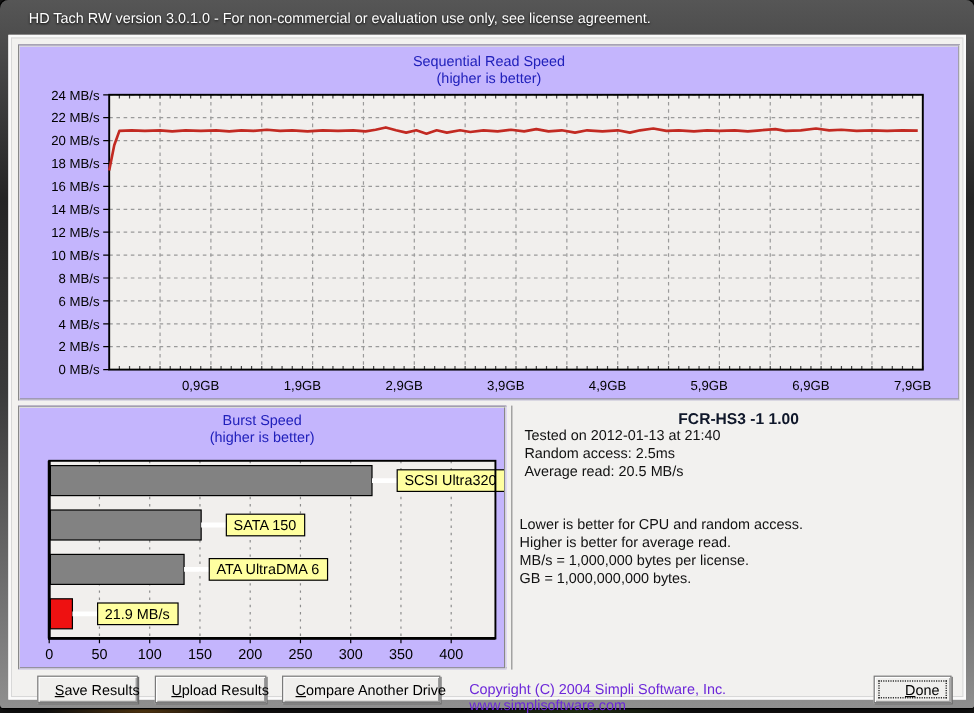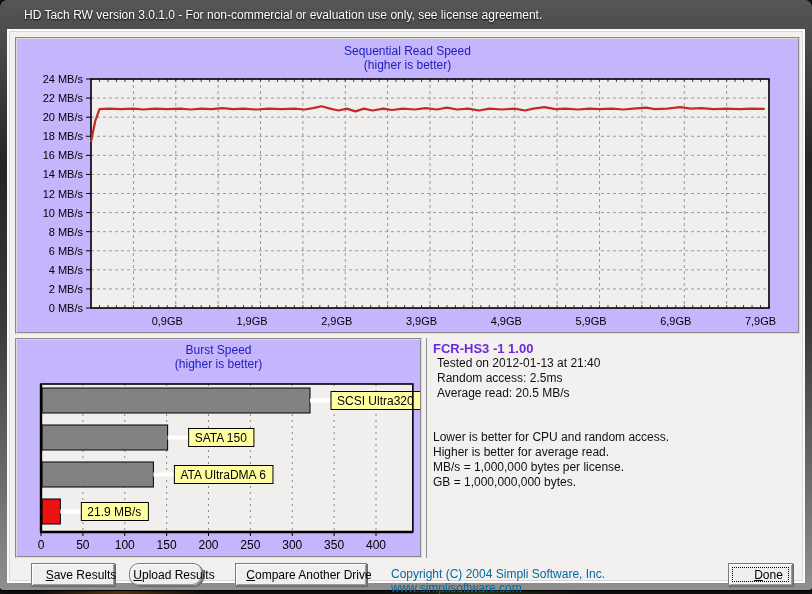--- a/index.html
+++ b/index.html
@@ -39,40 +39,40 @@
   .chart-subtitle { text-align:center; color:#2020bb; font-size:12px; }
   #burstbox .chart-title { margin-top:3px; }
   svg { position:absolute; left:0; top:0; }
   #seq-svg   { top:0; width:781px; height:293px; }
   #burst-svg { top:34px; width:403px; height:182px; }
   .infopanel {
     position:absolute; left:417px; top:307px; width:372px; height:220px;
     border-left:1px solid #8f8f8f; padding:3px 0 0 6px;
     font-size:12px; color:#111; line-height:15px;
   }
-  .drive-title { color:#6d28d9; font-weight:bold; font-size:13px; }
+  .drive-title { color:#0f172a; font-weight:bold; font-size:13px;text-align:center; }
   .stats { padding-left:4px; }
   .notes { margin-top:29px; padding-left:0; }
   .btn {
     position:absolute; height:23px; top:532px;
     background:#f0efed; color:#000; font-size:12px;
     display:flex; align-items:center; justify-content:center;
     border:1px solid #7a7a7a;
     box-shadow:inset 1px 1px 0 #ffffff, inset -1px -1px 0 #9c9c9c, 1px 1px 0 #6a6a6a;
     cursor:default; white-space:nowrap;padding-left:16px;
   }
   .btn span { display:block; }
   .btn span::first-letter { text-decoration:underline; }
   #btn-save    { left:22px;  width:84px; }
-  #btn-upload  { left:120px; width:74px;border-radius:10px; }
+  #btn-upload  { left:120px; width:93px; }
   #btn-compare { left:226px; width:132px; }
   #btn-done    { left:719px; width:65px; outline:1px dotted #000; outline-offset:-5px; }
   .copyright {
     position:absolute; left:382px; top:536px; width:330px;
-    font-size:12px; color:#0369a1;
+    font-size:12px; color:#6d28d9;
   }
 </style>
 </head>
 <body>
 
 <div class="window">
   <div class="titlebar">
     <span>HD Tach RW version 3.0.1.0  - For non-commercial or evaluation use only, see license agreement.</span>
   </div>
 

